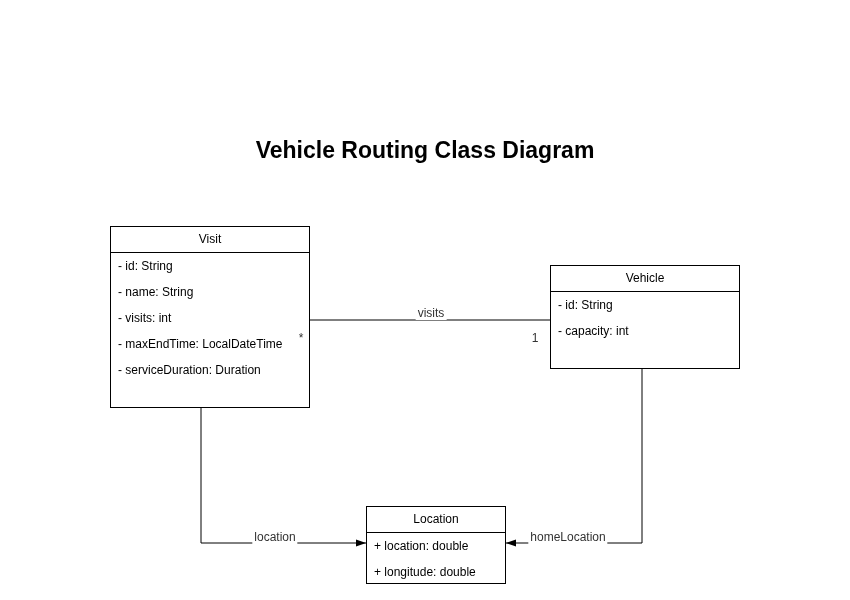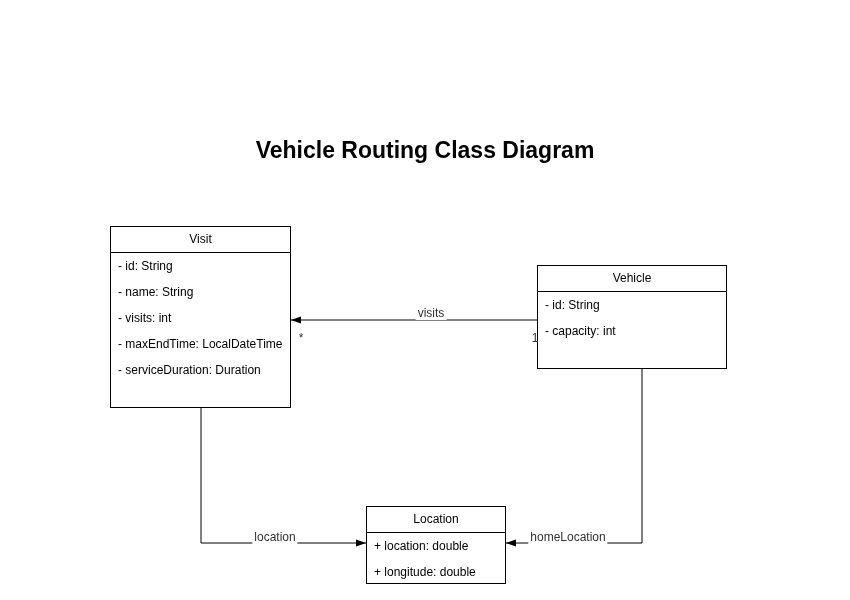--- a/index.html
+++ b/index.html
@@ -77,22 +77,22 @@
   }
   .multiplicity {
     position: absolute;
     transform: translateX(-50%);
     font-size: 12px;
     line-height: 14px;
     color: var(--label);
     white-space: nowrap;
   }
   
-  .class-visit    { left: 110px; top: 178px; width: 181px; height: 182px; }
-  .class-vehicle  { left: 537px; top: 217px; width: 190px; height: 104px; }
+  .class-visit    { left: 110px; top: 178px; width: 200px; height: 182px; }
+  .class-vehicle  { left: 550px; top: 217px; width: 190px; height: 104px; }
   .class-location { left: 366px; top: 458px; width: 140px; height: 78px; }
 </style>
 </head>
 <body>
 
 <div class="canvas">
 
   <div class="diagram-title">Vehicle Routing Class Diagram</div>
 
   <svg class="connector-layer" width="850" height="600" viewBox="0 0 850 600" xmlns="http://www.w3.org/2000/svg">

